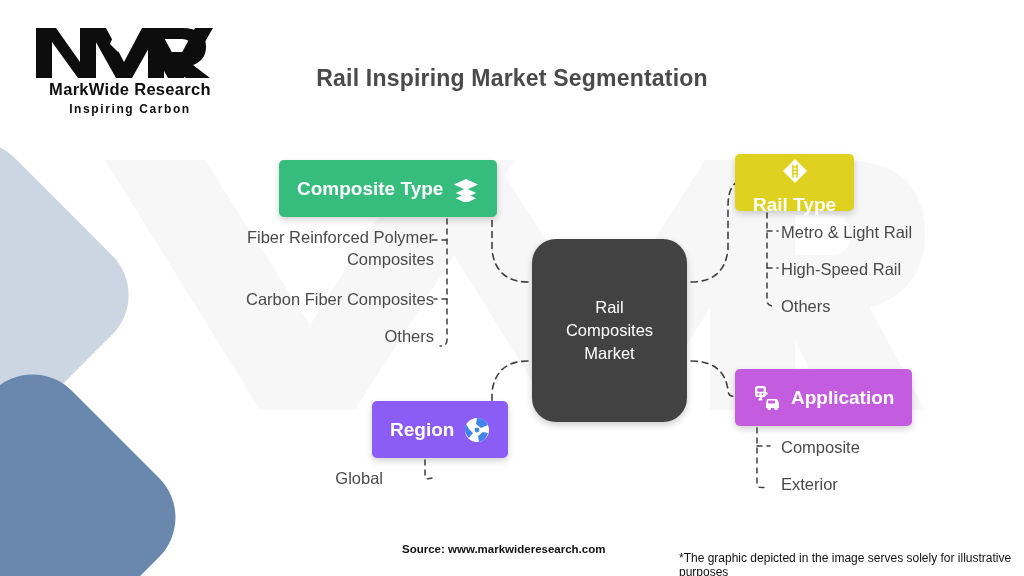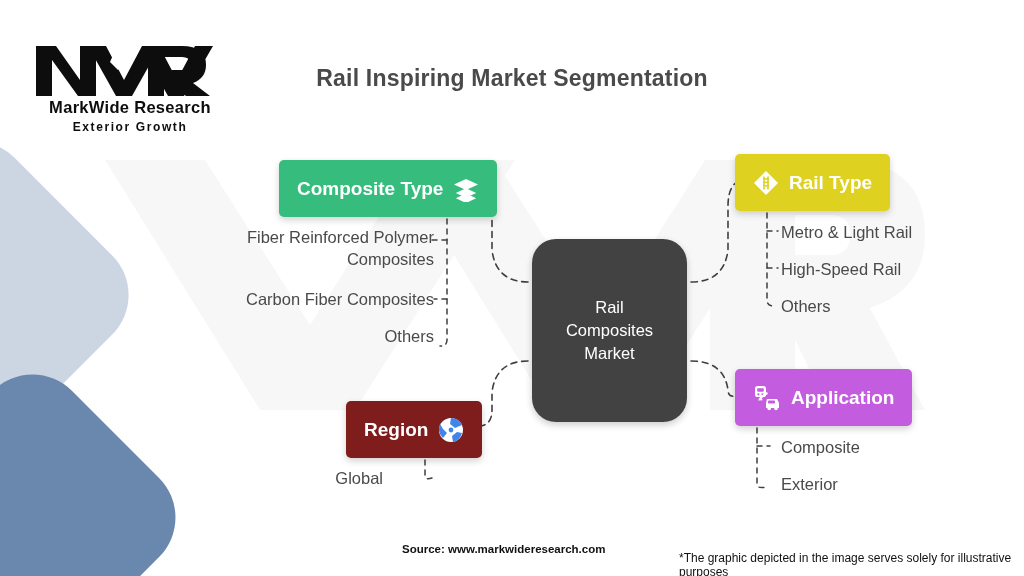--- a/index.html
+++ b/index.html
@@ -48,21 +48,21 @@
     width: 830px;
     height: 270px;
     opacity: .5;
     pointer-events: none;
   }
 
   
   #logo {
     position: absolute;
     left: 30px;
-    top: 38px;
+    top: 20px;
     width: 200px;
     height: 95px;
   }
   #logo-mark { display:block; }
   .logo-text {
     text-align: center;
     color: #0d0d0d;
     font-weight: bold;
     letter-spacing: .3px;
   }
@@ -126,22 +126,22 @@
   }
   .pill-label {
     color: #ffffff;
     font-size: 19px;
     font-weight: bold;
     white-space: nowrap;
   }
   .pill-icon { display: flex; align-items: center; }
 
   #pill-composite { left: 279px; top: 160px; background: #36bd7e; }
-  #pill-railtype  { left: 735px; top: 154px; background: #ded11f; }
-  #pill-region    { left: 346px; top: 401px; background: #7f1d1d; }
+  #pill-railtype  { left: 735px; top: 154px; background: #ded11f; flex-direction: column; }
+  #pill-region    { left: 372px; top: 401px; background: #8b5cf6; }
   #pill-application { left: 735px; top: 369px; background: #c45ce0; }
 
   
   .sub {
     position: absolute;
     font-size: 16.5px;
     line-height: 22px;
     color: #4a4a4a;
     white-space: pre-line;
   }
@@ -193,21 +193,21 @@
   </svg>
 
   <div id="logo">
     <svg id="logo-mark" width="200" height="62" viewBox="0 0 200 62">
       <path d="M6 58 L6 8 L26 8 L50 42 L50 8 L66 8 L66 58 L48 58 L22 22 L22 58 Z" fill="#0d0d0d"></path>
       <path d="M58 8 L76 8 L94 42 L112 8 L129 8 L147 42 L165 8 L183 8 L154 58 L138 58 L120 26 L102 58 L86 58 Z" fill="#0d0d0d"></path>
       <path d="M118 8 L152 8 Q176 8 176 27 Q176 40 163 45 L180 58 L156 58 L142 45 L142 32 L152 32 Q160 32 160 25 Q160 19 152 19 L134 19 L134 58 L118 58 Z" fill="#0d0d0d"></path>
       <path d="M88 6 L96 24 L88 32 L80 24 Z" fill="#ffffff"></path>
     </svg>
     <div class="logo-text" id="logo-name">MarkWide Research</div>
-    <div class="logo-text" id="logo-tagline">Exterior Growth</div>
+    <div class="logo-text" id="logo-tagline">Inspiring Carbon</div>
   </div>
 
   <div id="page-title">Rail Inspiring Market Segmentation</div>
 
   <svg id="connectors" viewBox="0 0 1024 576">
 
     <path class="conn" d="M528 282 Q496 282 492 250 L492 210 Q492 188 478 185"></path>
 
     <path class="conn" d="M691 282 Q724 282 728 250 L728 206 Q728 182 744 179"></path>
 

